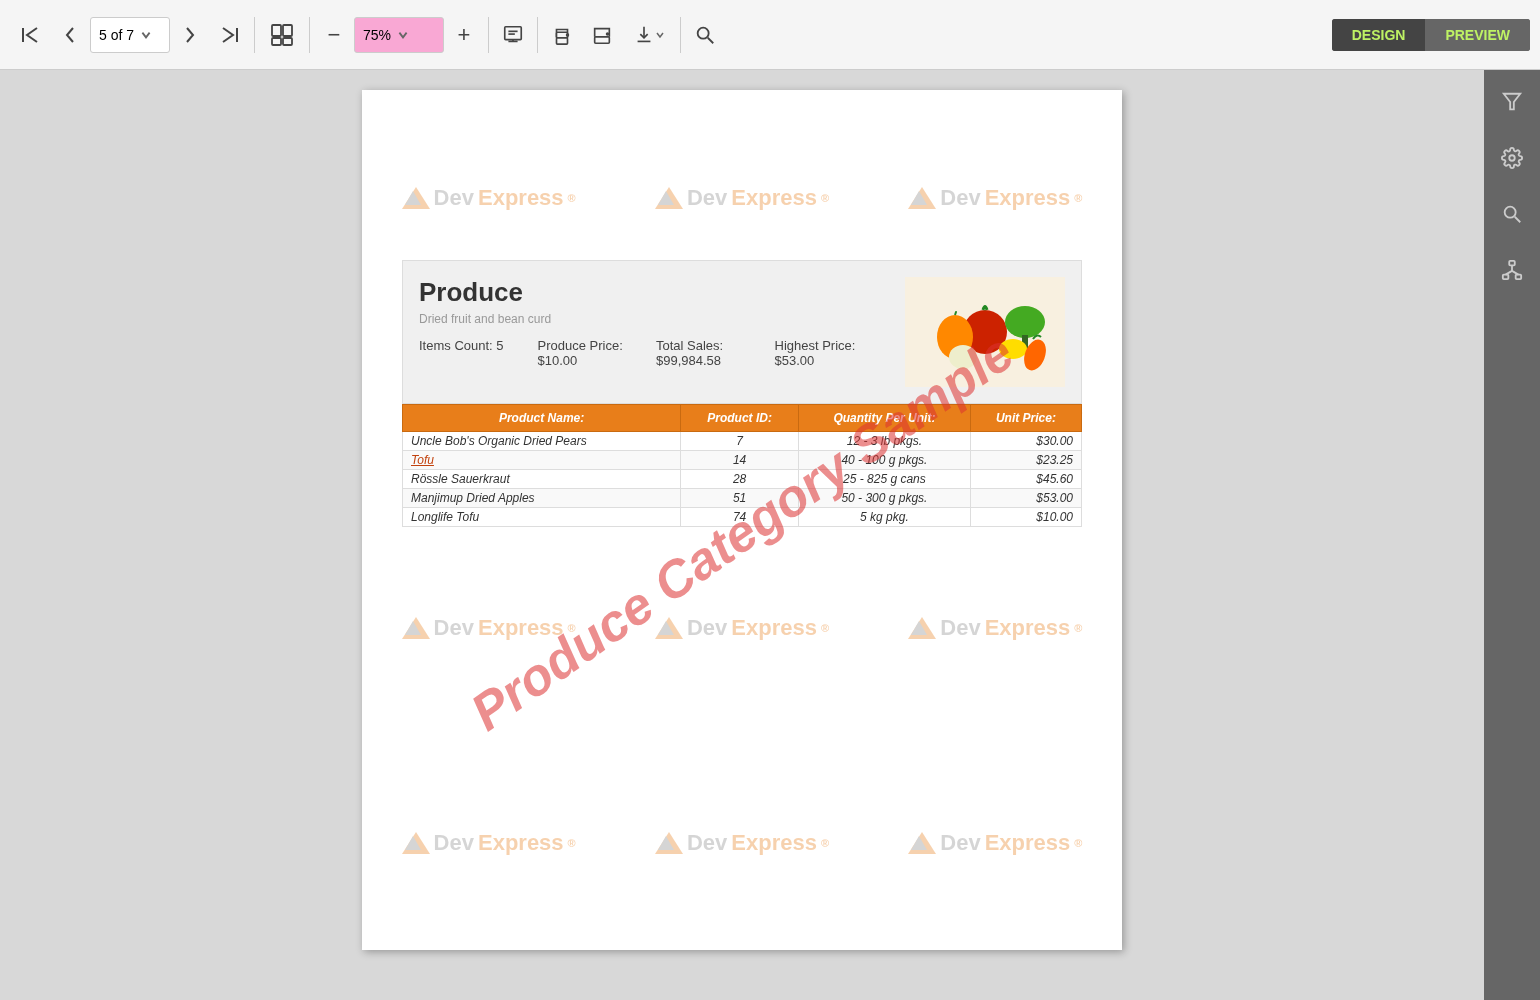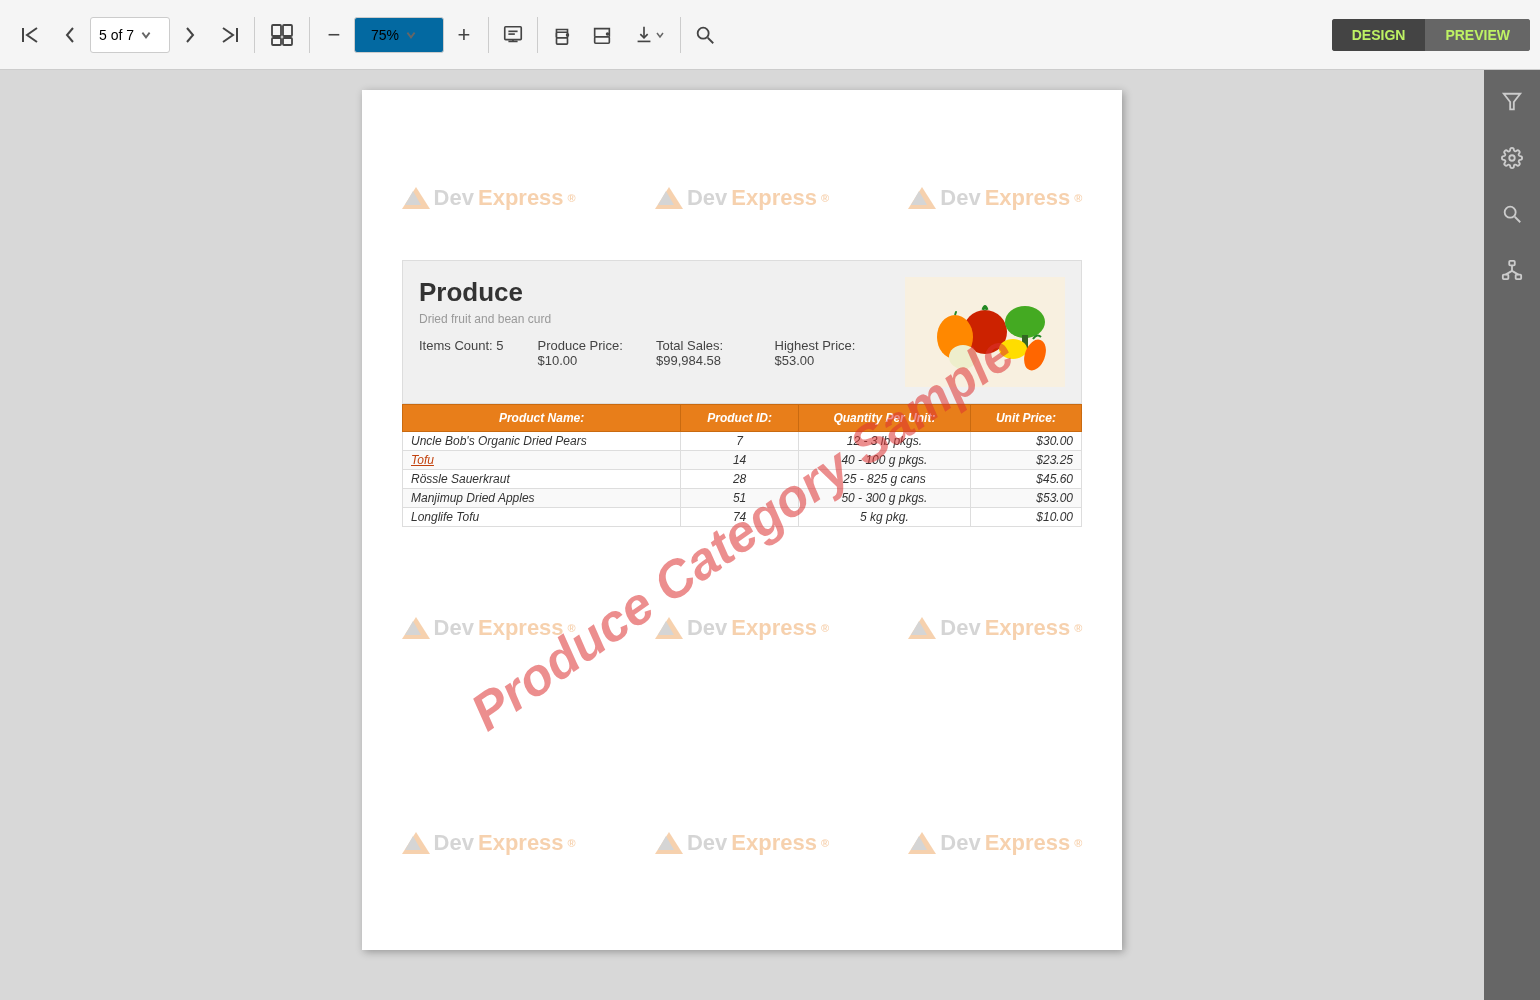--- a/index.html
+++ b/index.html
@@ -26,21 +26,21 @@
     .page-selector {
       display: flex; align-items: center;
       border: 1px solid #ccc; border-radius: 3px;
       background: white; height: 36px; padding: 0 8px;
       font-size: 14px; gap: 6px; cursor: pointer;
       min-width: 80px;
     }
     .zoom-selector {
       display: flex; align-items: center;
       border: 1px solid #ccc; border-radius: 3px;
-      background: #0369a1; height: 36px; padding: 0 16px;
+      background: #f9a8d4; height: 36px; padding: 0 8px;
       font-size: 14px; gap: 6px; cursor: pointer;
       min-width: 90px;
     }
     .design-preview {
       margin-left: auto;
       display: flex;
       background: #555;
       border-radius: 3px;
       overflow: hidden;
     }

